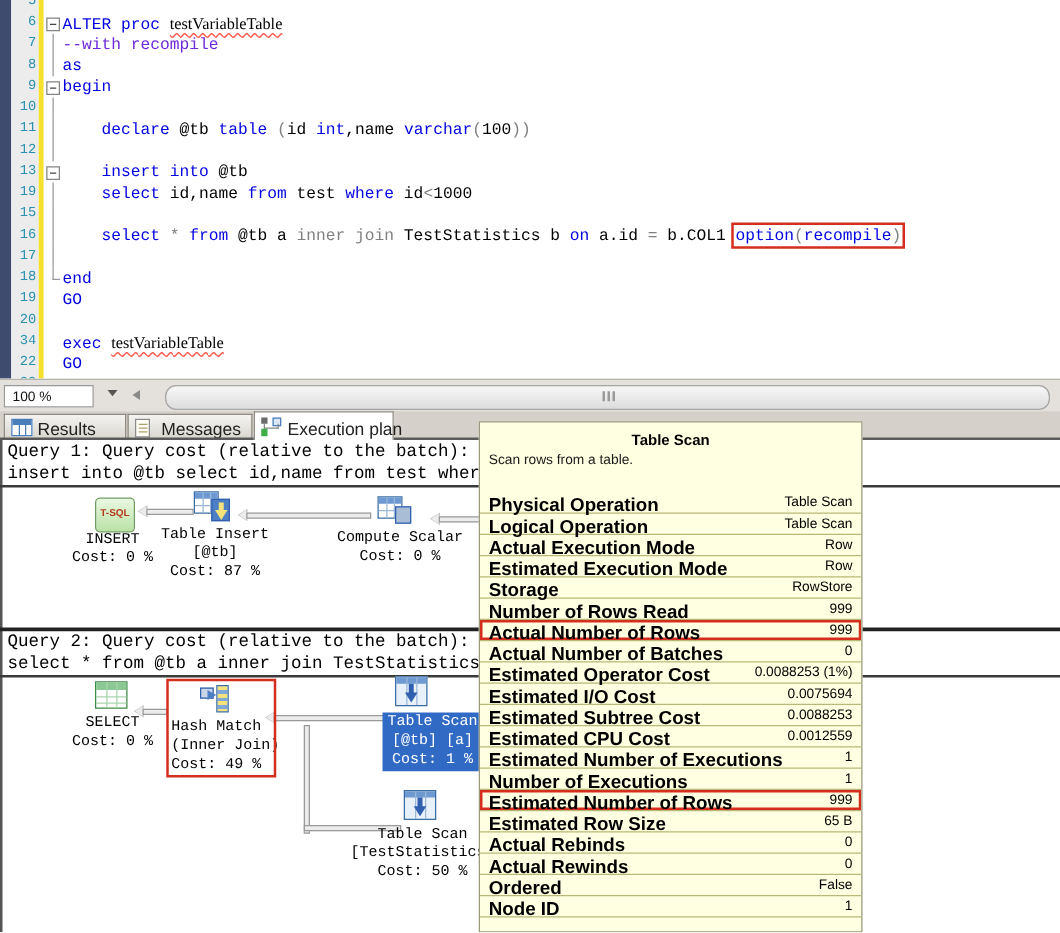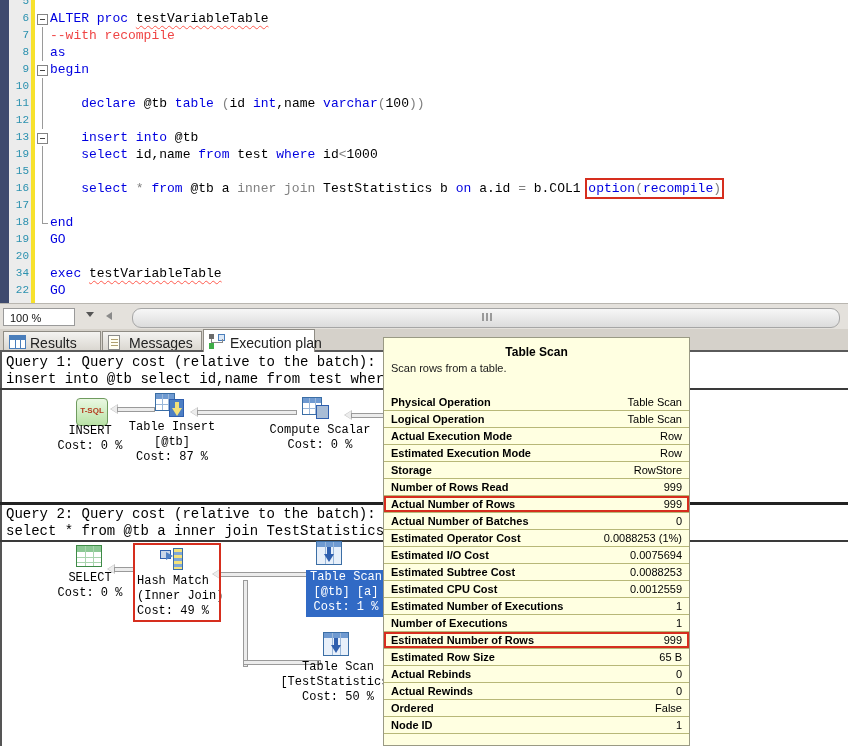--- a/index.html
+++ b/index.html
@@ -14,23 +14,23 @@
   .code-row{position:absolute;left:0;width:848px;height:17px;}
   .line-num{position:absolute;left:8px;width:21px;text-align:right;
             font-family:"Liberation Mono",monospace;font-size:11px;color:#2b91af;top:2px;}
   .fold-cell{position:absolute;left:37px;top:0;width:11px;height:17px;}
   .fold-box{position:absolute;left:0;top:4px;width:9px;height:9px;border:1px solid #848484;background:#fff;}
   .fold-box::after{content:"";position:absolute;left:2px;top:4px;width:5px;height:1px;background:#444;}
   .fold-vline{position:absolute;left:5px;top:0;width:1px;height:17px;background:#9a9a9a;}
   .fold-endmark{position:absolute;left:5px;top:0;width:5px;height:9px;border-left:1px solid #9a9a9a;border-bottom:1px solid #9a9a9a;}
   .code-text{position:absolute;left:50px;top:1px;white-space:pre;
              font-family:"Liberation Mono",monospace;font-size:13px;color:#000;}
-  .tk-kw{color:#0000e0;} .tk-cm{color:#ef4444;} .tk-gr{color:#808080;} .tk-id{color:#000;}
+  .tk-kw{color:#0000e0;} .tk-cm{color:#6d28d9;} .tk-gr{color:#808080;} .tk-id{color:#000;}
   .sq{text-decoration:underline;text-decoration-style:wavy;text-decoration-color:#ff5a4e;
-      text-decoration-thickness:1px;text-underline-offset:3px;}
+      text-decoration-thickness:1px;text-underline-offset:3px;font-family:Liberation Serif, serif;}
   .redbox{outline:2px solid #d62e1e;outline-offset:1px;}
   
   .zoombar{position:absolute;left:0;top:303px;width:848px;height:26px;background:#e4e1dc;border-top:1px solid #b9b6b0;}
   .zoom-box{position:absolute;left:3px;top:4px;width:72px;height:18px;background:#fff;border:1px solid #9a9a9a;
             font-size:11px;color:#111;line-height:18px;padding-left:6px;box-sizing:border-box;}
   .zoom-drop{position:absolute;left:86px;top:8px;width:0;height:0;border-left:4px solid transparent;
              border-right:4px solid transparent;border-top:5px solid #555;}
   .hscroll-left{position:absolute;left:106px;top:8px;width:0;height:0;border-top:4px solid transparent;
                 border-bottom:4px solid transparent;border-right:6px solid #8a8a8a;}
   .hscroll-thumb{position:absolute;left:132px;top:4px;width:706px;height:18px;border-radius:9px;
@@ -96,21 +96,21 @@
     repeating-linear-gradient(#f4e27a 0 3px,#7fa7d8 3px 6px);}
   .hm-arrow{position:absolute;width:0;height:0;border-top:4px solid transparent;border-bottom:4px solid transparent;
             border-left:7px solid #4d7fc4;}
   
   .tooltip{position:absolute;left:383px;top:337px;width:307px;height:409px;background:#ffffe1;
            border:1px solid #9a9a84;box-sizing:border-box;z-index:5;overflow:hidden;}
   .tt-title{position:absolute;left:0;top:7px;width:100%;text-align:center;font-size:12px;font-weight:bold;color:#000;}
   .tt-sub{position:absolute;left:7px;top:24px;font-size:11px;color:#1a1a1a;}
   .tt-rows{position:absolute;left:0;top:56px;width:100%;}
   .tt-row{position:relative;height:17px;border-bottom:1px solid #b8b878;box-sizing:border-box;}
-  .tt-label{position:absolute;left:7px;top:2px;font-size:11px;font-weight:bold;color:#000;white-space:nowrap;}
+  .tt-label{position:absolute;left:7px;top:2px;font-size:15px;font-weight:bold;color:#000;white-space:nowrap;}
   .tt-value{position:absolute;right:7px;top:2px;font-size:11px;color:#000;white-space:nowrap;}
   .tt-row.hl{box-shadow:inset 0 0 0 2px #d62e1e;}
 </style>
 </head>
 <body>
 
 <div class="stage">
 
   <div class="editor">
     <div class="margin-dark"></div>

